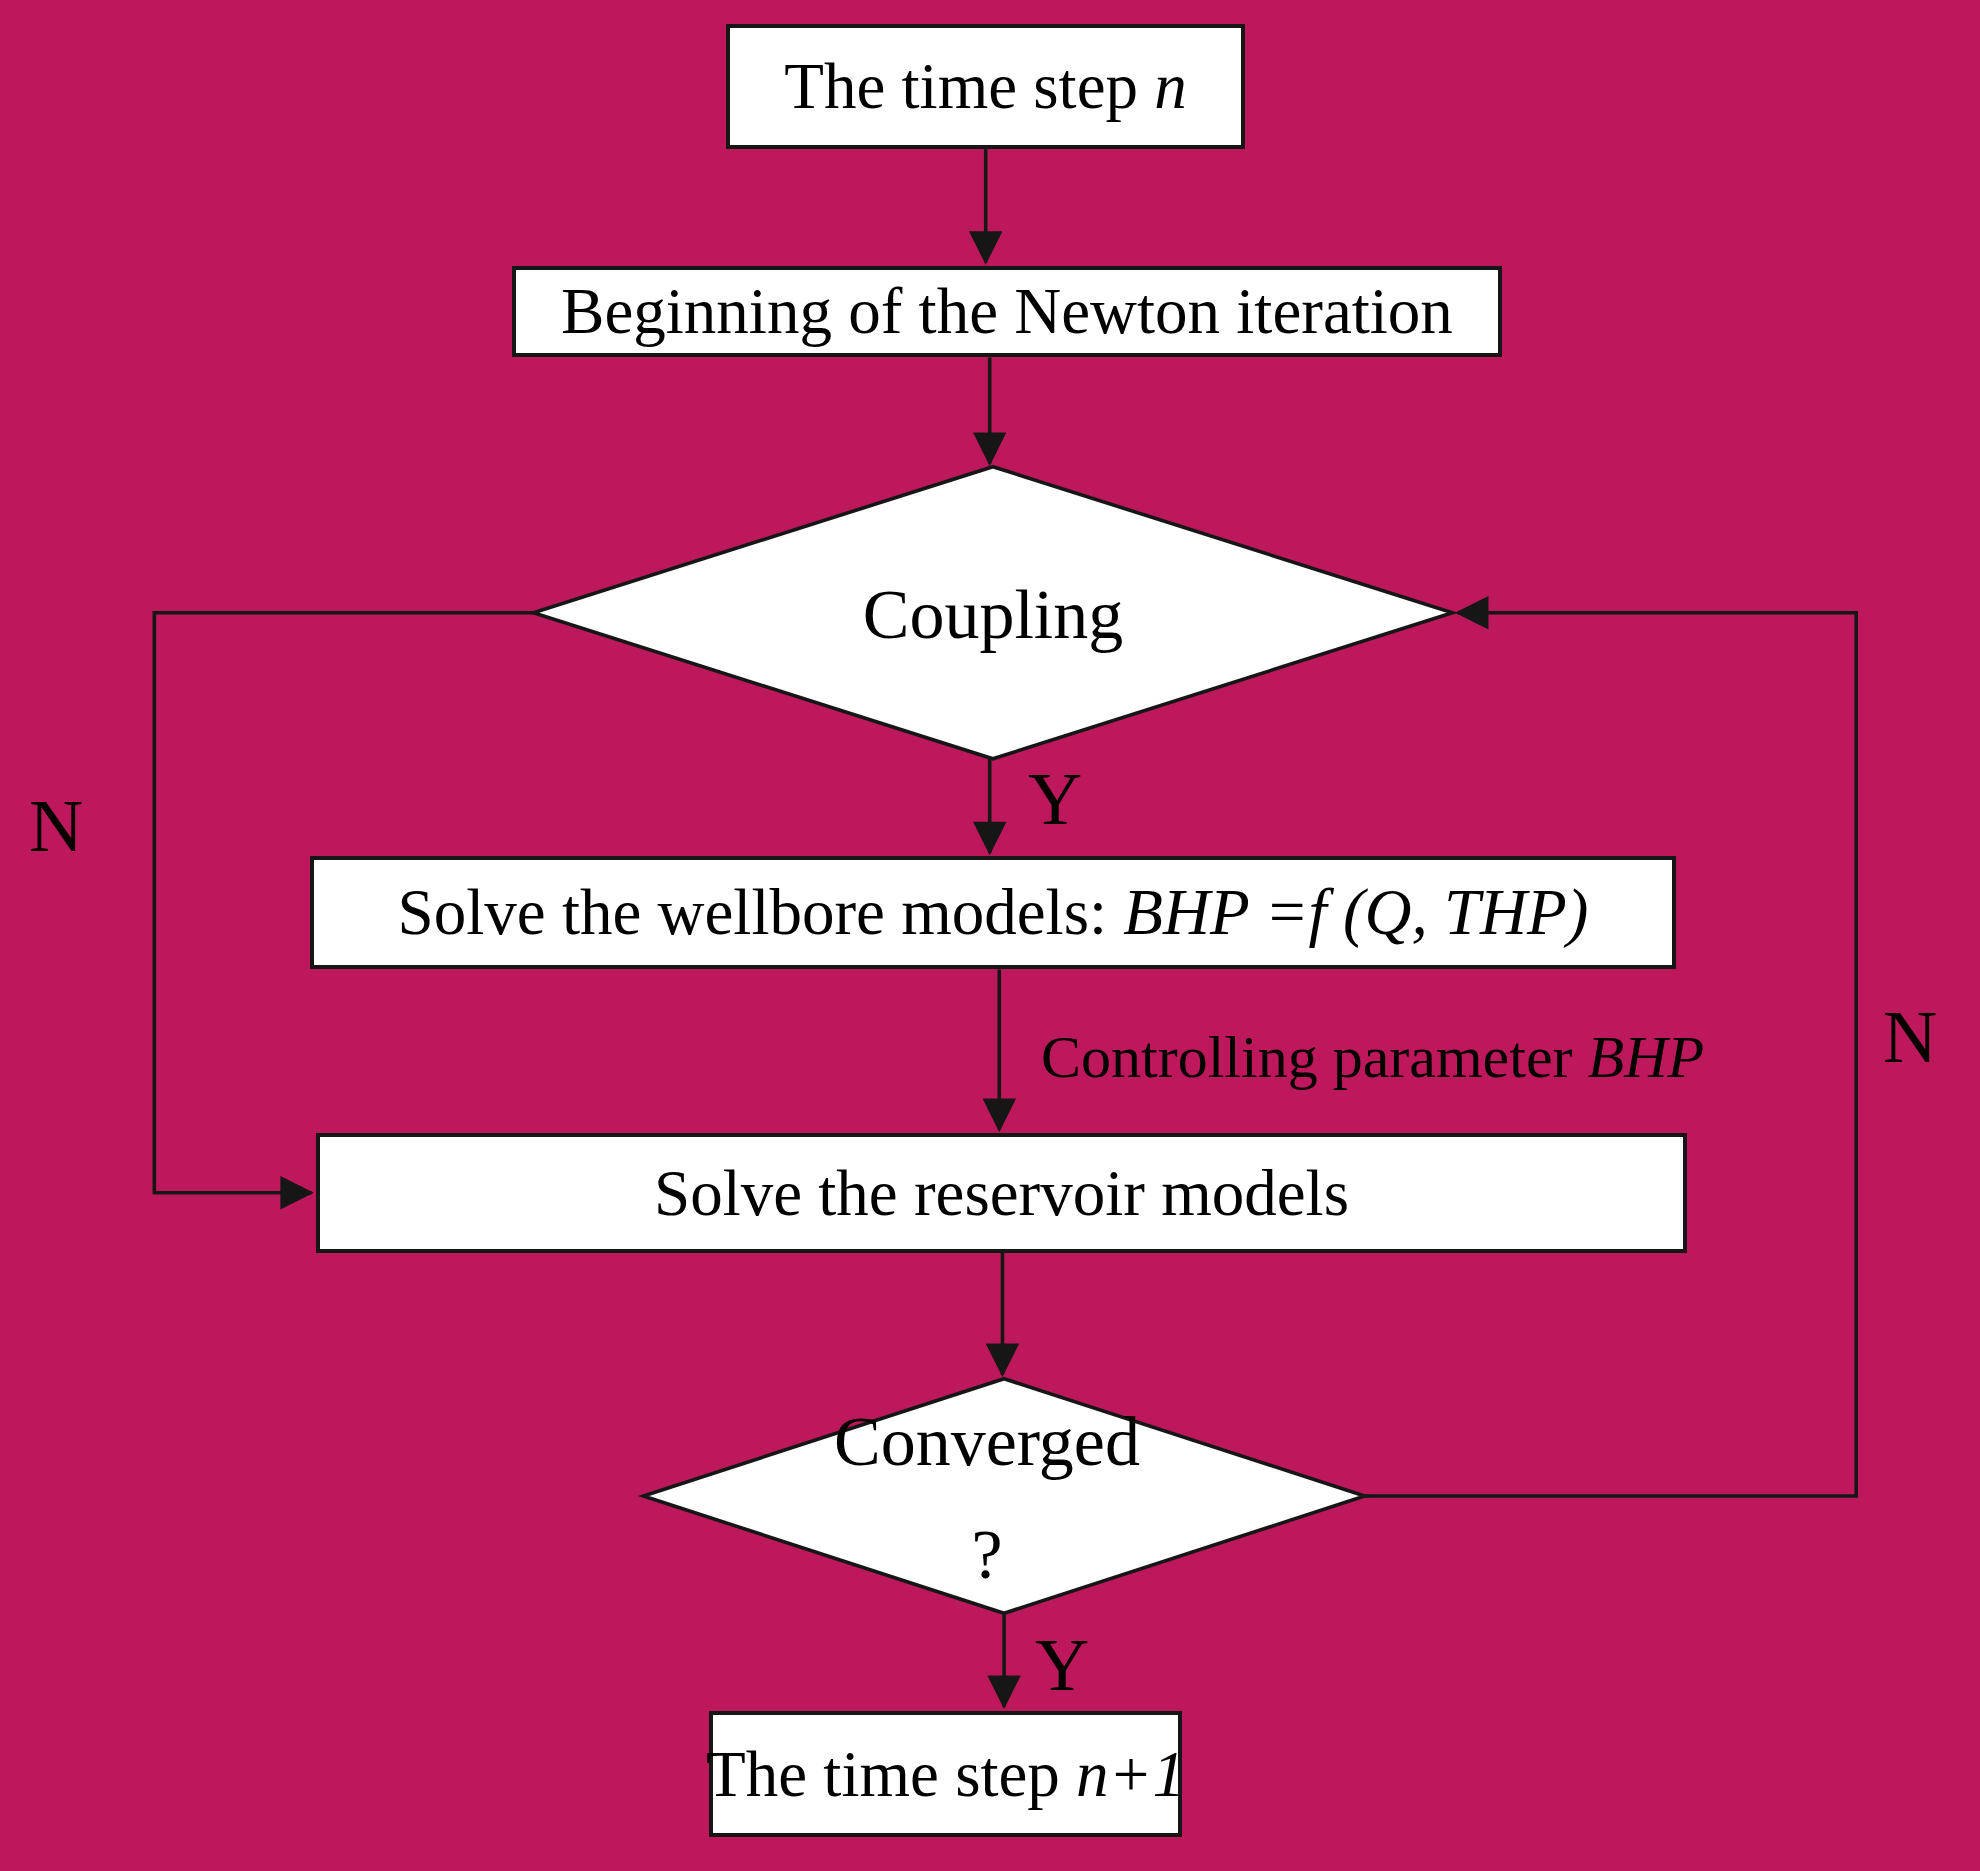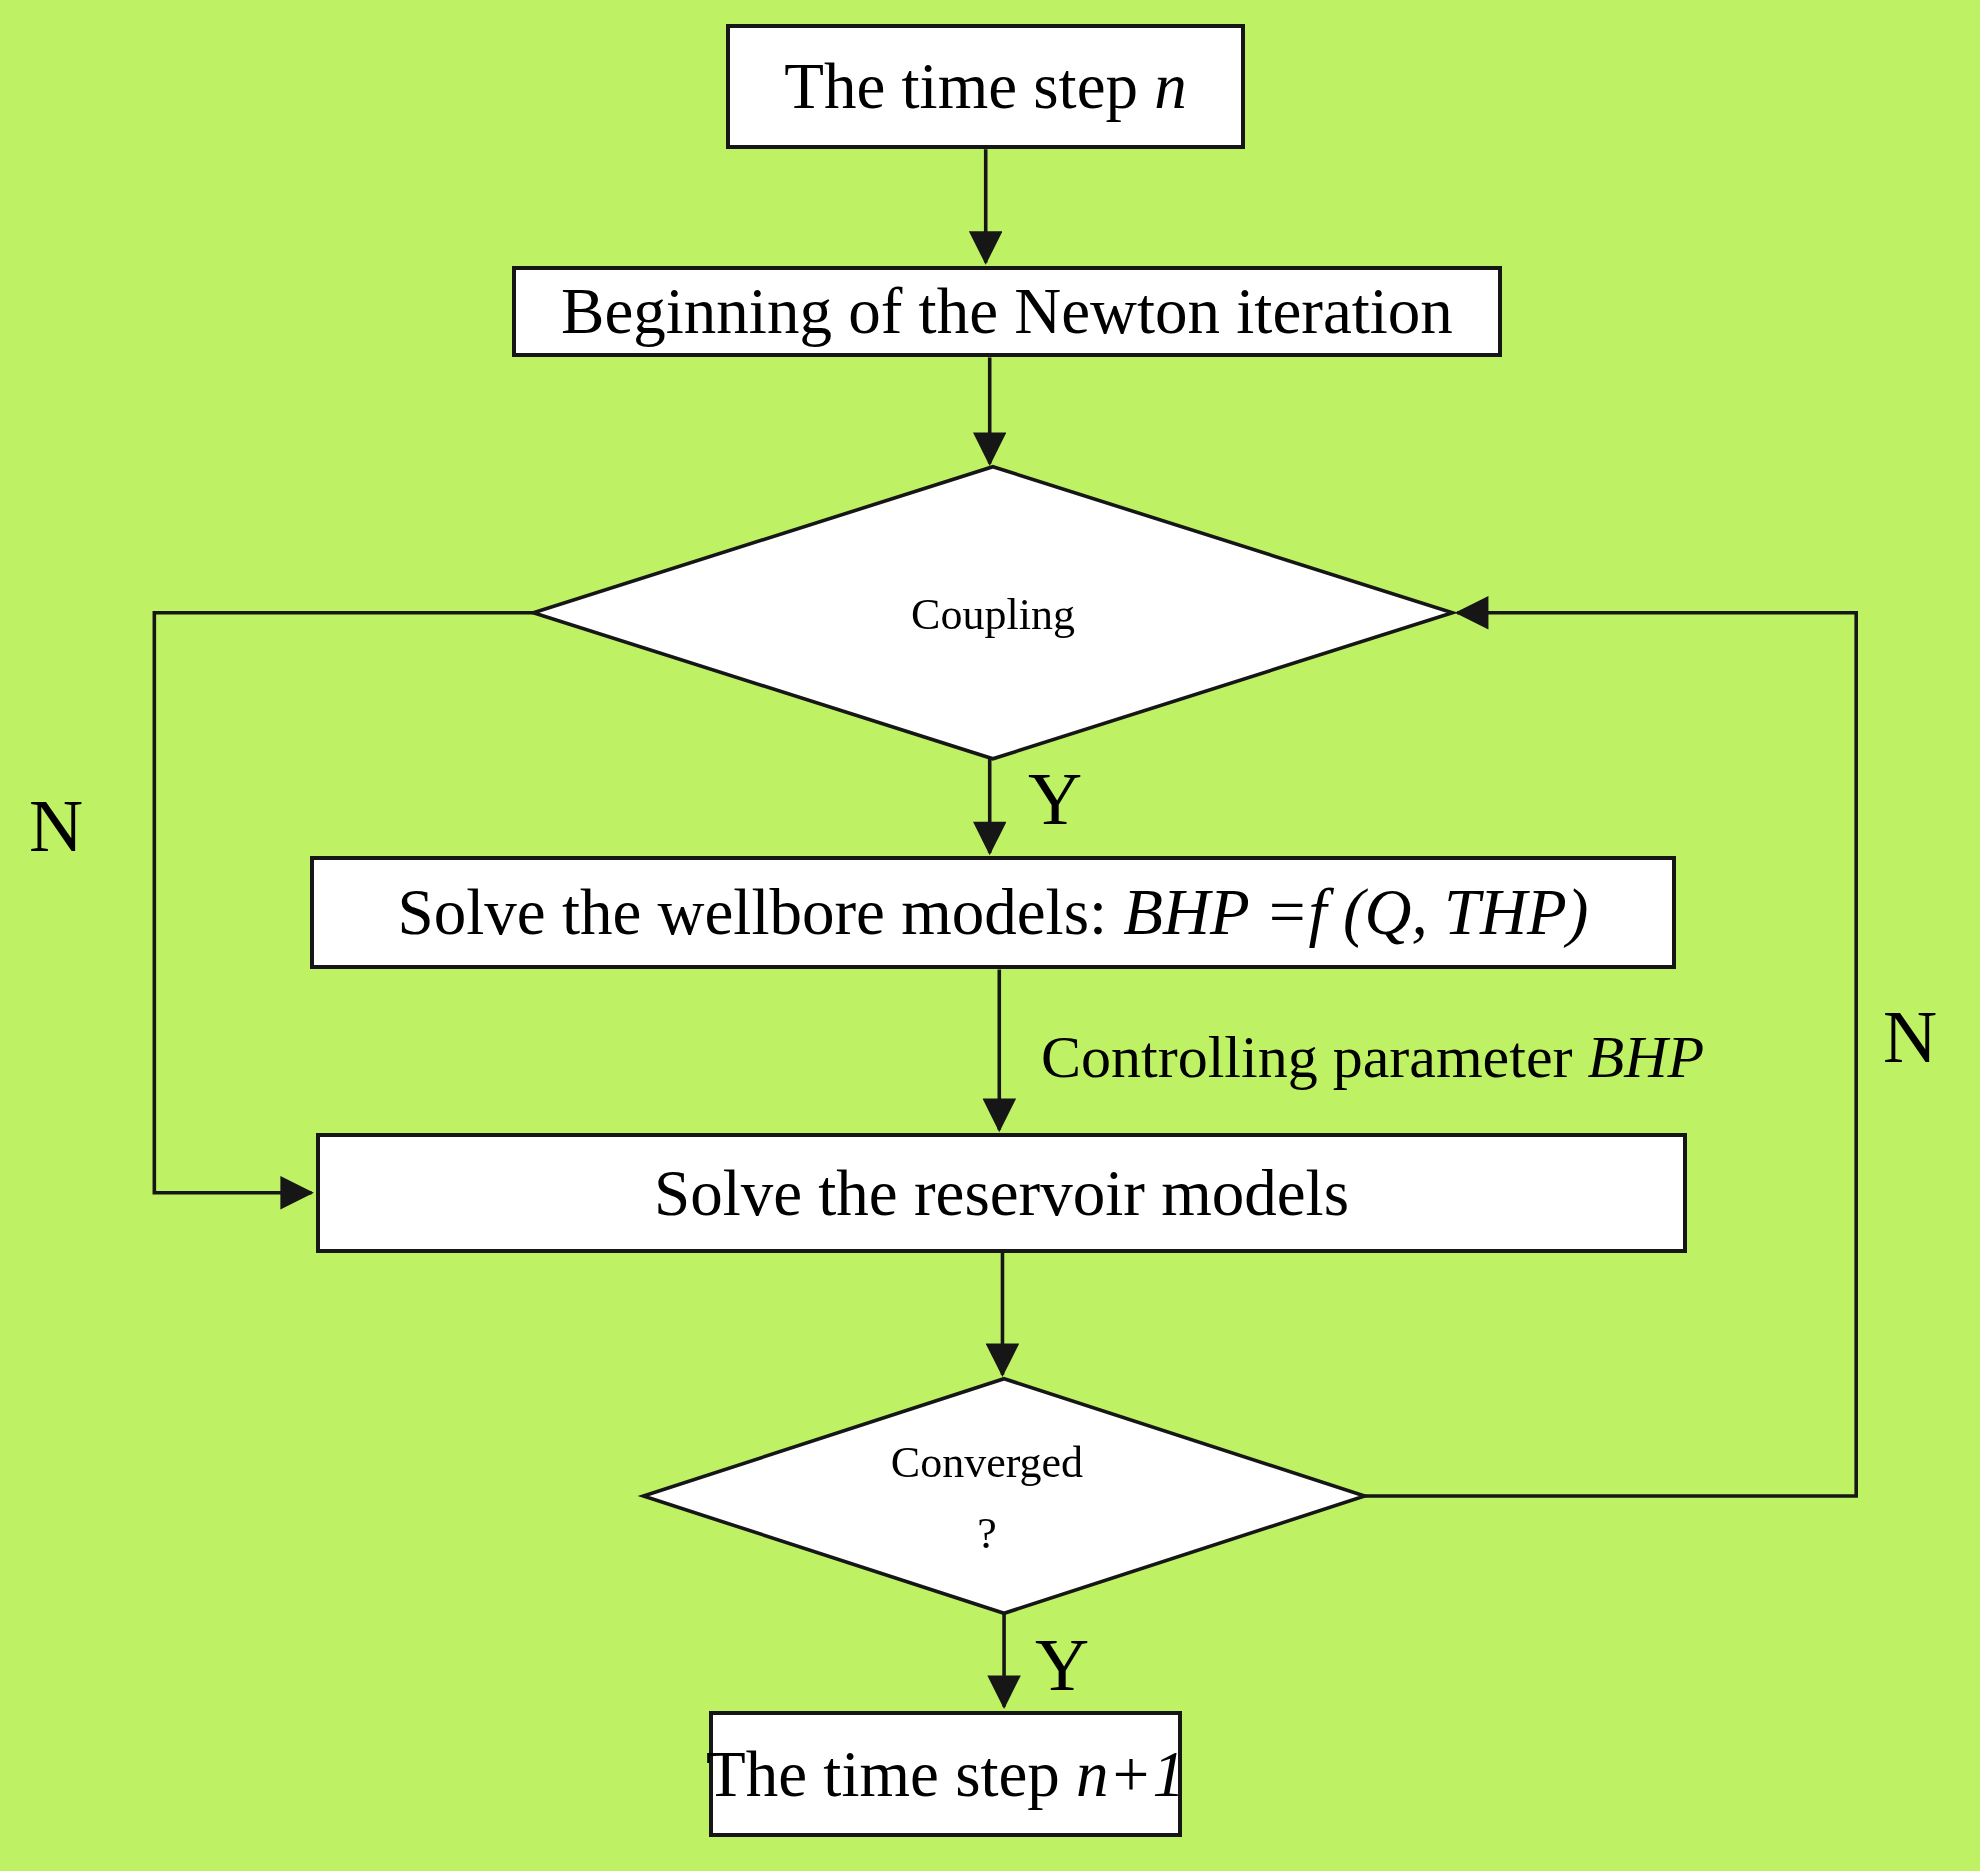--- a/index.html
+++ b/index.html
@@ -1,38 +1,38 @@
 <!DOCTYPE html>
 <html style="font-size:12.8px"><head>
 <meta charset="utf-8">
 <style>
   html,body{margin:0;padding:0;background:#ffffff;}
   .canvas{
     position:relative;
     width:1981px;height:1871px;
-    background:#bef264;
+    background:#be185d;
     font-family:"Liberation Serif","DejaVu Serif",serif;
     color:#000000;
     overflow:hidden;
   }
   .wires{position:absolute;left:0;top:0;width:1981px;height:1871px;}
   .node{
     position:absolute;
     background:#ffffff;
     border:4px solid #161616;
     display:flex;align-items:center;justify-content:center;
     box-sizing:border-box;
     white-space:nowrap;
   }
   .node .t{font-size:65px;line-height:1;}
   .dtext{
     position:absolute;
     display:flex;flex-direction:column;align-items:center;justify-content:center;
     text-align:center;
-    font-size:44px;line-height:1.62;
+    font-size:70px;line-height:1.62;
     white-space:nowrap;
   }
   .edge-label{
     position:absolute;
     display:flex;align-items:center;justify-content:center;
     font-size:75px;line-height:1;
   }
   .flow-label{
     position:absolute;
     display:flex;align-items:flex-start;

